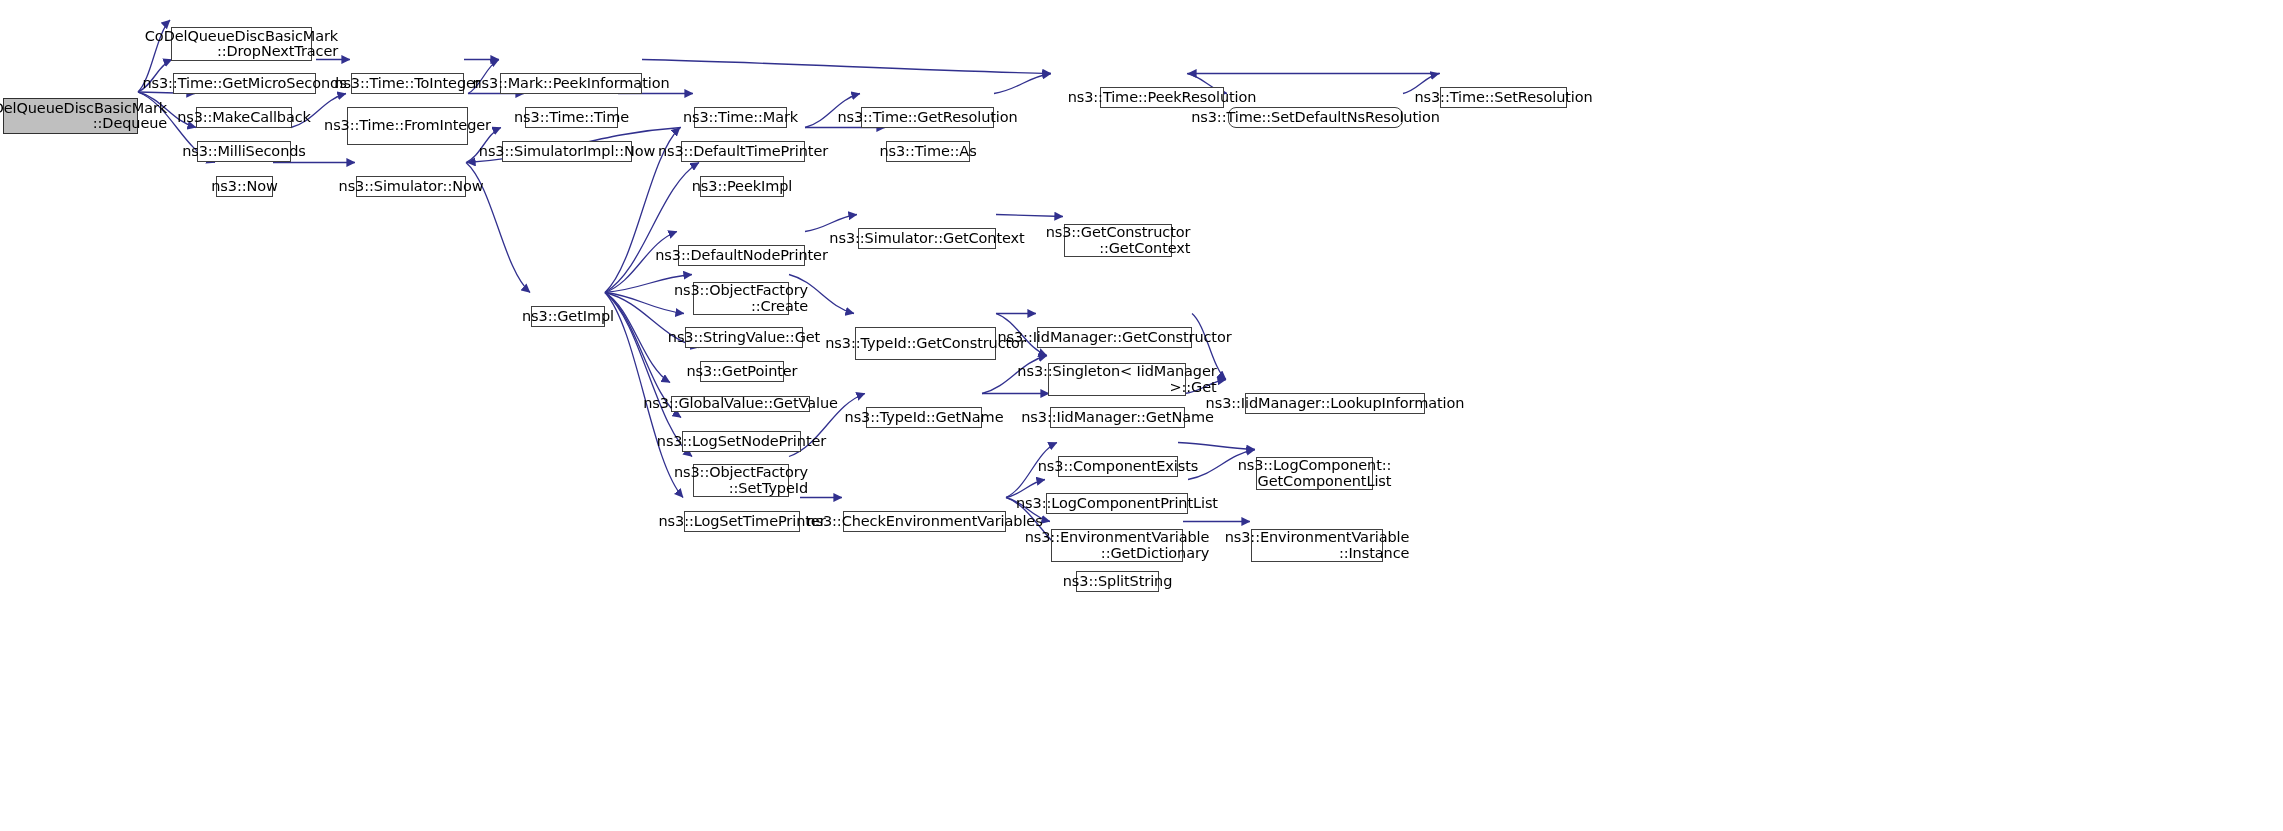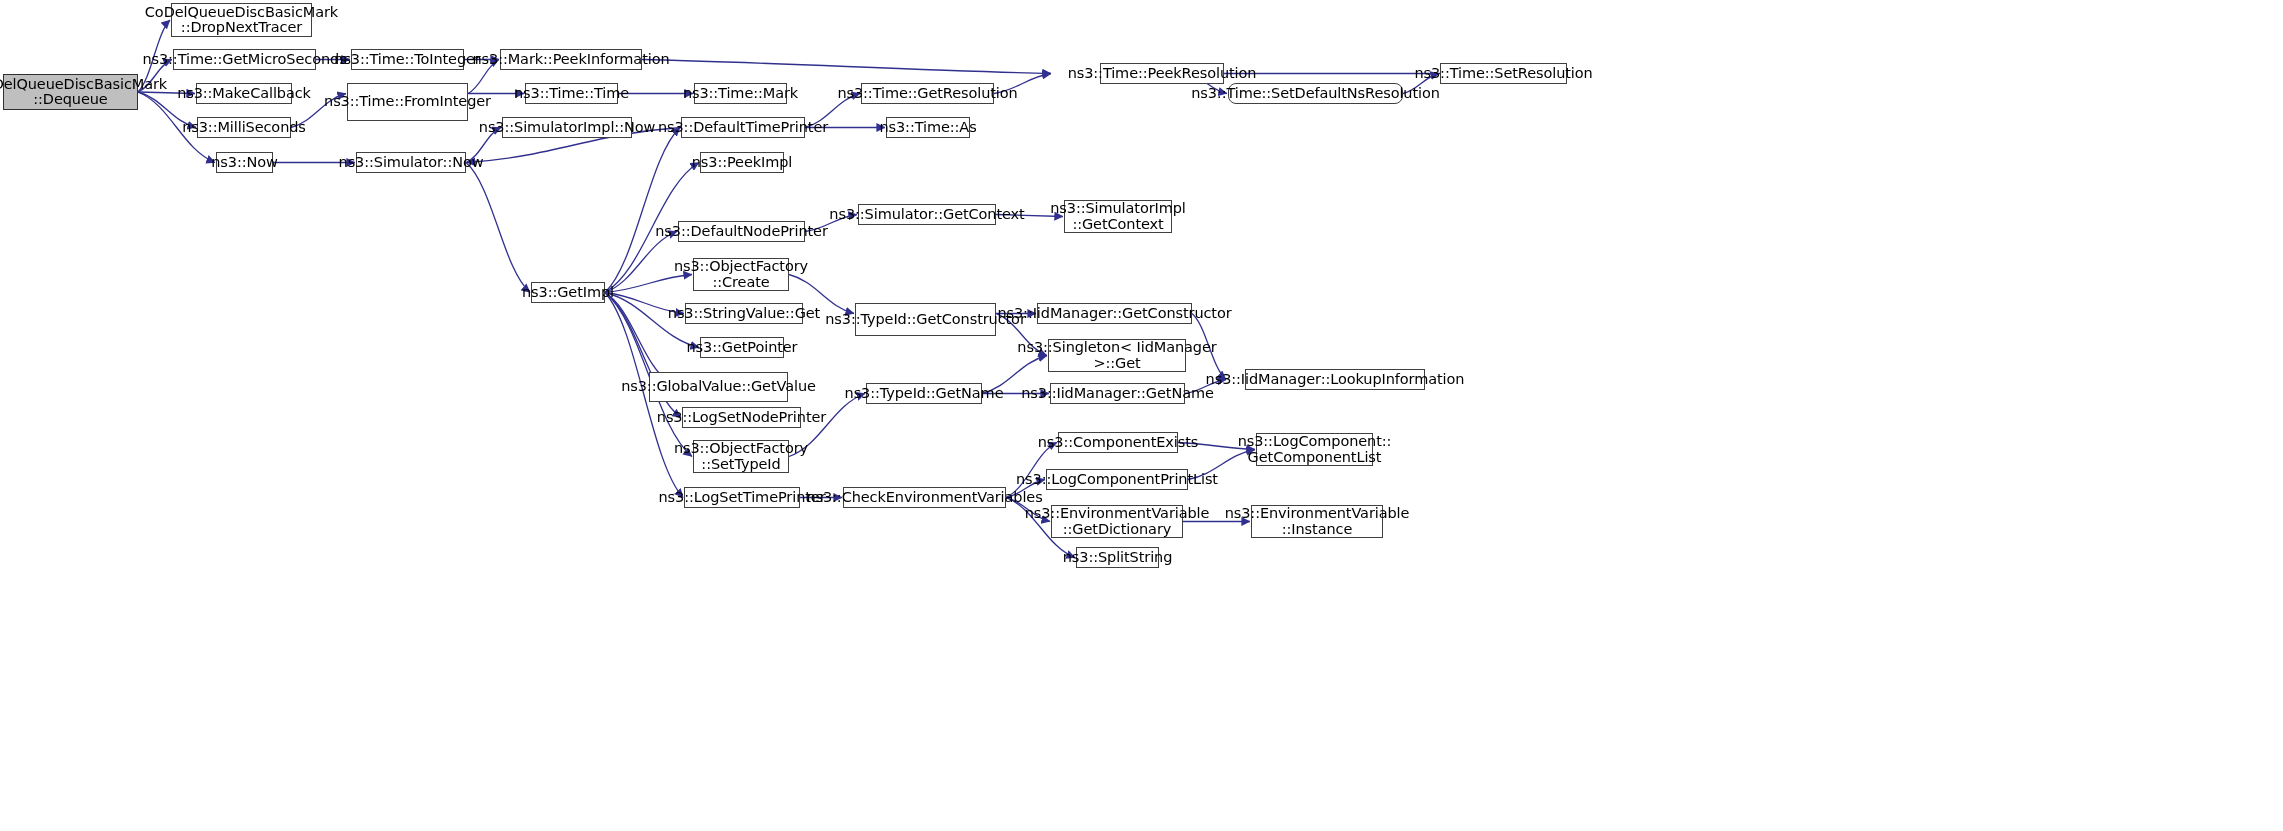--- a/index.html
+++ b/index.html
@@ -27,24 +27,25 @@
     position: absolute;
     box-sizing: border-box;
     border: 1px solid #404040;
     background: #ffffff;
     color: #000000;
     font-size: 14.5px;
     line-height: 15.5px;
     display: flex;
     align-items: center;
     justify-content: center;
-    text-align: center;
+    text-align: right;
     white-space: pre;
     letter-spacing: -0.1px;
     z-index: 3;
+    margin-top: 24px;
   }
   .node.root {
     background: #bfbfbf;
     border: 1px solid #303030;
   }
 </style>
 </head>
 <body>
 
 <div id="canvas">
@@ -124,33 +125,33 @@
       <div class="node" style="left: 502px; top: 117px; width: 130px; height: 21px;"><span>ns3::SimulatorImpl::Now</span></div>
       <div class="node" style="left: 531px; top: 282px; width: 74px; height: 21px;"><span>ns3::GetImpl</span></div>
       <div class="node" style="left: 694px; top: 83px; width: 93px; height: 21px;"><span>ns3::Time::Mark</span></div>
       <div class="node" style="left: 681px; top: 117px; width: 124px; height: 21px;"><span>ns3::DefaultTimePrinter</span></div>
       <div class="node" style="left: 700px; top: 152px; width: 84px; height: 21px;"><span>ns3::PeekImpl</span></div>
       <div class="node" style="left: 678px; top: 221px; width: 127px; height: 21px;"><span>ns3::DefaultNodePrinter</span></div>
       <div class="node" style="left: 693px; top: 258px; width: 96px; height: 33px;"><span>ns3::ObjectFactory
 ::Create</span></div>
       <div class="node" style="left: 685px; top: 303px; width: 118px; height: 21px;"><span>ns3::StringValue::Get</span></div>
       <div class="node" style="left: 700px; top: 337px; width: 84px; height: 21px;"><span>ns3::GetPointer</span></div>
-      <div class="node" style="left: 649px; top: 372px; width: 139px; height: 30px;"><span>ns3::GlobalValue::GetValue</span></div>
+      <div class="node" style="left: 671px; top: 372px; width: 139px; height: 16px;"><span>ns3::GlobalValue::GetValue</span></div>
       <div class="node" style="left: 682px; top: 407px; width: 119px; height: 21px;"><span>ns3::LogSetNodePrinter</span></div>
       <div class="node" style="left: 693px; top: 440px; width: 96px; height: 33px;"><span>ns3::ObjectFactory
 ::SetTypeId</span></div>
       <div class="node" style="left: 684px; top: 487px; width: 116px; height: 21px;"><span>ns3::LogSetTimePrinter</span></div>
       <div class="node" style="left: 861px; top: 83px; width: 133px; height: 21px;"><span>ns3::Time::GetResolution</span></div>
       <div class="node" style="left: 886px; top: 117px; width: 84px; height: 21px;"><span>ns3::Time::As</span></div>
       <div class="node" style="left: 858px; top: 204px; width: 138px; height: 21px;"><span>ns3::Simulator::GetContext</span></div>
       <div class="node" style="left: 855px; top: 303px; width: 141px; height: 33px;"><span>ns3::TypeId::GetConstructor</span></div>
       <div class="node" style="left: 866px; top: 383px; width: 116px; height: 21px;"><span>ns3::TypeId::GetName</span></div>
       <div class="node" style="left: 843px; top: 487px; width: 163px; height: 21px;"><span>ns3::CheckEnvironmentVariables</span></div>
       <div class="node" style="left: 1100px; top: 63px; width: 124px; height: 21px;"><span>ns3::Time::PeekResolution</span></div>
-      <div class="node" style="left: 1064px; top: 200px; width: 108px; height: 33px;"><span>ns3::SimulatorImpl
+      <div class="node" style="left: 1064px; top: 200px; width: 108px; height: 33px;"><span>ns3::GetConstructor
 ::GetContext</span></div>
       <div class="node" style="left: 1037px; top: 303px; width: 155px; height: 21px;"><span>ns3::IidManager::GetConstructor</span></div>
       <div class="node" style="left: 1048px; top: 339px; width: 138px; height: 33px;"><span>ns3::Singleton&lt; IidManager
 &gt;::Get</span></div>
       <div class="node" style="left: 1050px; top: 383px; width: 135px; height: 21px;"><span>ns3::IidManager::GetName</span></div>
       <div class="node" style="left: 1058px; top: 432px; width: 120px; height: 21px;"><span>ns3::ComponentExists</span></div>
       <div class="node" style="left: 1046px; top: 469px; width: 142px; height: 21px;"><span>ns3::LogComponentPrintList</span></div>
       <div class="node" style="left: 1051px; top: 505px; width: 132px; height: 33px;"><span>ns3::EnvironmentVariable
 ::GetDictionary</span></div>
       <div class="node" style="left: 1076px; top: 547px; width: 83px; height: 21px;"><span>ns3::SplitString</span></div>

